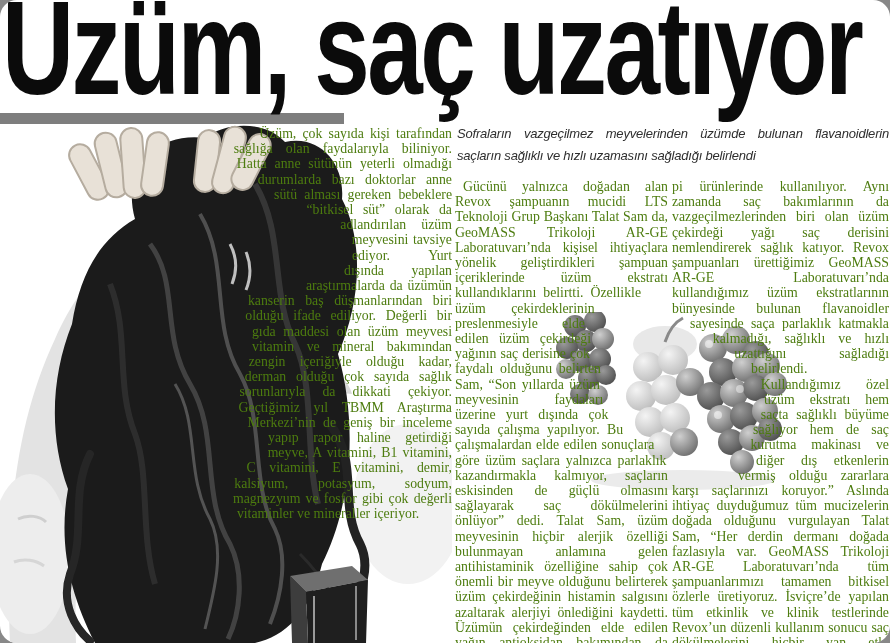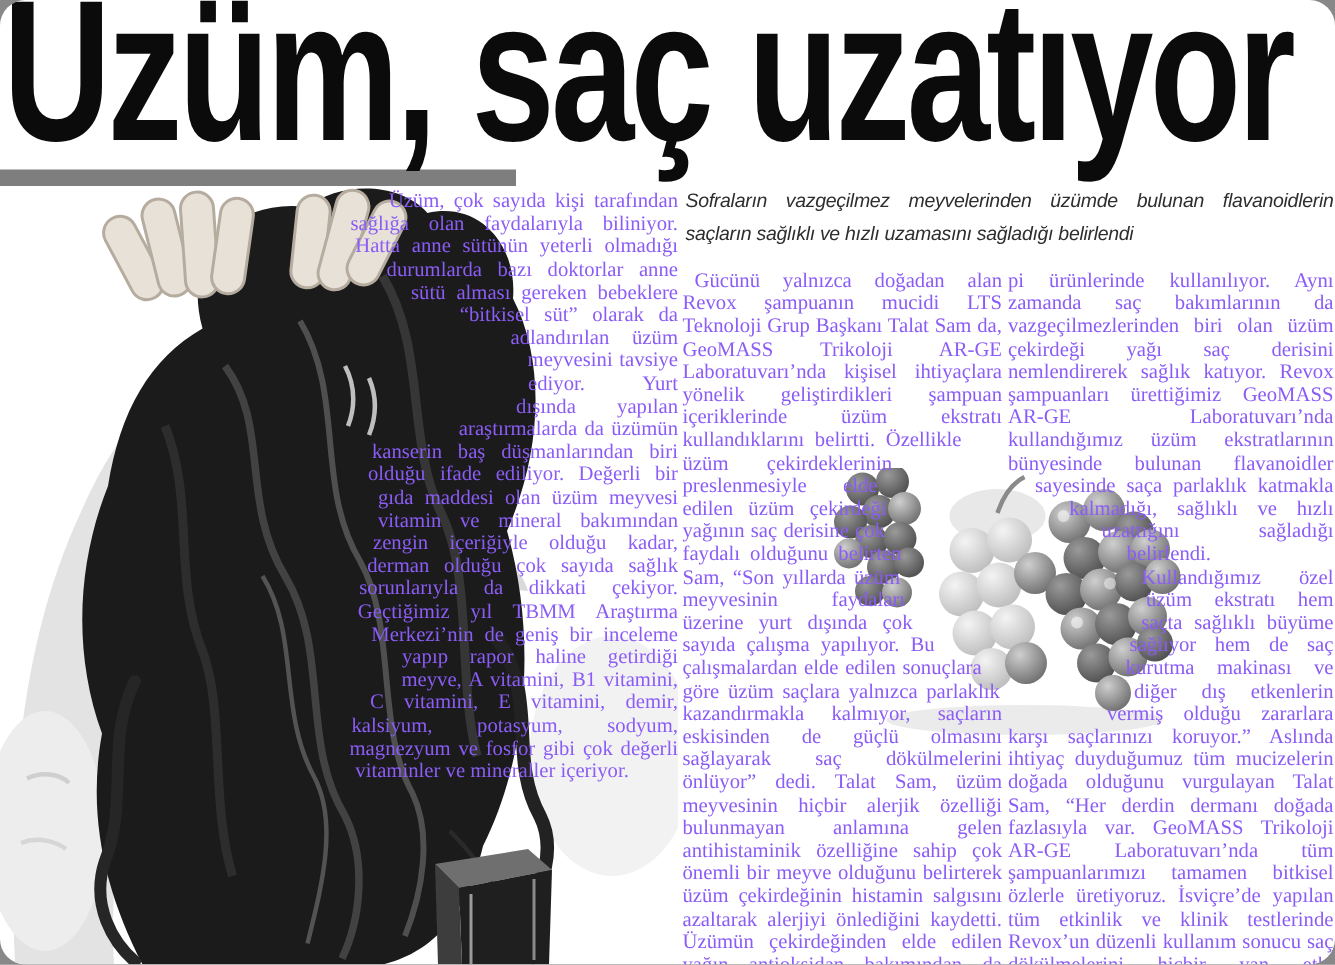--- a/index.html
+++ b/index.html
@@ -24,21 +24,21 @@
   
   .lead {
     position:absolute; left:457px; top:123px; width:432px; z-index:4;
     font-family:"Liberation Sans", sans-serif;
     font-size:13px; line-height:21.5px; letter-spacing:-0.2px;
     color:#2e2e2e; text-align:justify;font-style:italic;
   }
   
   .col {
     position:absolute; z-index:4;
-    font-size:13.8px; line-height:15.2px; color:#8b5cf6;
+    font-size:13.8px; line-height:15.2px; color:#4d7c0f;
     text-align:justify;
   }
   .col-left  { left:222px; top:126px; width:230px; height:517px; text-indent:28px; }
   .col-mid   { left:455px; top:179px; width:213px; height:465px; text-indent:8px; }
   .col-right { left:672px; top:179px; width:217px; height:465px; }
 
   .shape { pointer-events:none; }
   .shape-hair {
     float:left; width:140px; height:517px;
     shape-outside: polygon(0px 0px, 8px 8px, 14px 45px, 36px 61px, 52px 76px,

